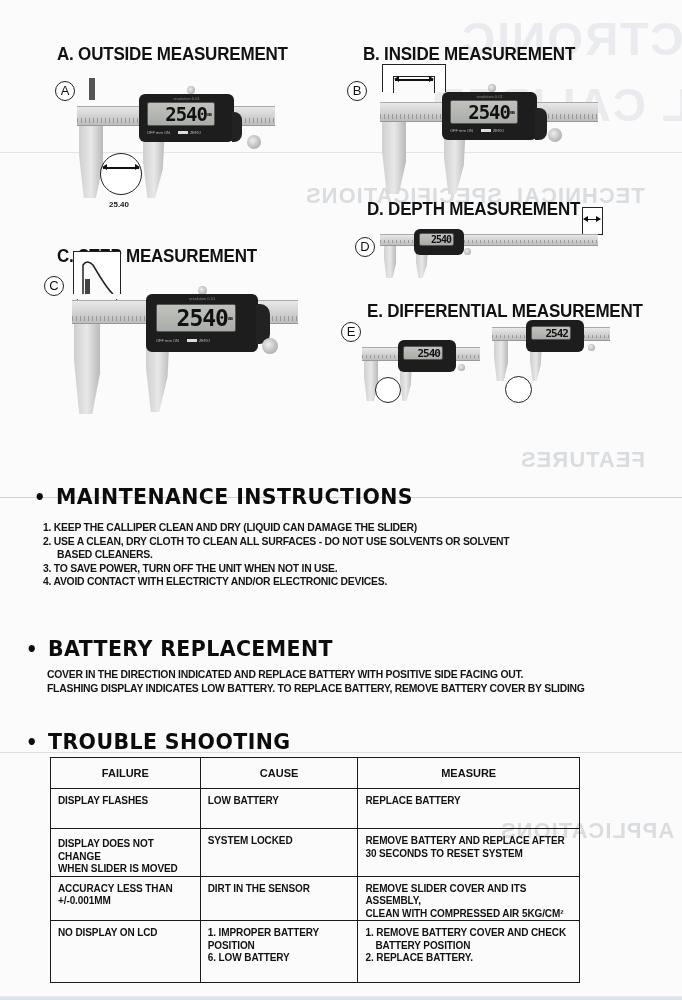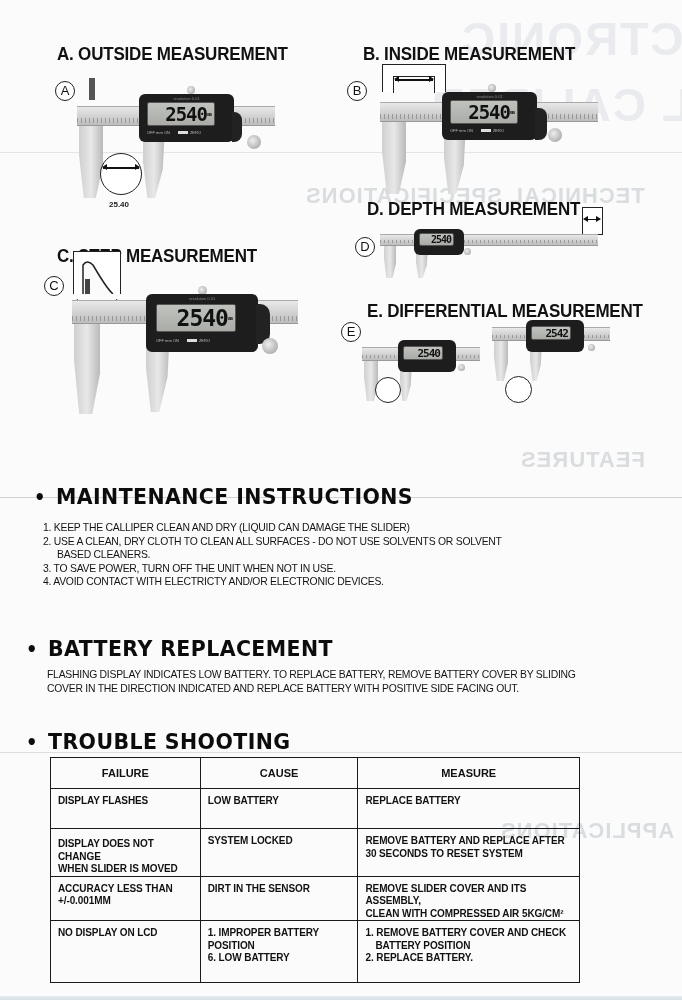--- a/index.html
+++ b/index.html
@@ -66,21 +66,21 @@
   .dim-arrow::after { right: -1px; border-left: 5px solid #111; }
   .box-shape { position: absolute; border: 1.5px solid #222; background: #fff; }
 
   
   .section-title {
     position: absolute; font-family: "DejaVu Sans", sans-serif; font-weight: bold; font-size: 20.5px;
     letter-spacing: 0.4px; color: #0c0c0c; white-space: nowrap; transform: scaleY(1.05);
   }
   .section-title .bullet { display: inline-block; width: 22px; font-size: 18px; }
   .body-text {
-    position: absolute; font-weight: normal; font-size: 10.4px; line-height: 13.6px; color: #141414;
+    position: absolute; font-weight: bold; font-size: 10.4px; line-height: 13.6px; color: #141414;
     letter-spacing: -0.25px; white-space: nowrap;
   }
   .list-line { display: block; }
   .list-line.indent { padding-left: 14px; }
 
   
   table.ts {
     position: absolute; left: 50px; top: 757px; width: 530px; border-collapse: collapse;
     border: 1.6px solid #1a1a1a;
   }
@@ -233,22 +233,22 @@
     <span class="list-line">2. USE A CLEAN, DRY CLOTH TO CLEAN ALL SURFACES - DO NOT USE SOLVENTS OR SOLVENT</span>
     <span class="list-line indent">BASED CLEANERS.</span>
     <span class="list-line">3. TO SAVE POWER, TURN OFF THE UNIT WHEN NOT IN USE.</span>
     <span class="list-line">4. AVOID CONTACT WITH ELECTRICTY AND/OR ELECTRONIC DEVICES.</span>
   </div>
 
   <div class="section-title" style="left:26px; top:637px;">
     <span class="bullet">•</span><span>BATTERY REPLACEMENT</span>
   </div>
   <div class="body-text" style="left:47px; top:668px;">
+    <span class="list-line">COVER IN THE DIRECTION INDICATED AND REPLACE BATTERY WITH POSITIVE SIDE FACING OUT.</span>
     <span class="list-line">FLASHING DISPLAY INDICATES LOW BATTERY. TO REPLACE BATTERY, REMOVE BATTERY COVER BY SLIDING</span>
-    <span class="list-line">COVER IN THE DIRECTION INDICATED AND REPLACE BATTERY WITH POSITIVE SIDE FACING OUT.</span>
   </div>
 
   <div class="section-title" style="left:26px; top:730px;">
     <span class="bullet">•</span><span>TROUBLE SHOOTING</span>
   </div>
 
   <table class="ts">
     <thead>
       <tr>
         <th class="col1">FAILURE</th>

